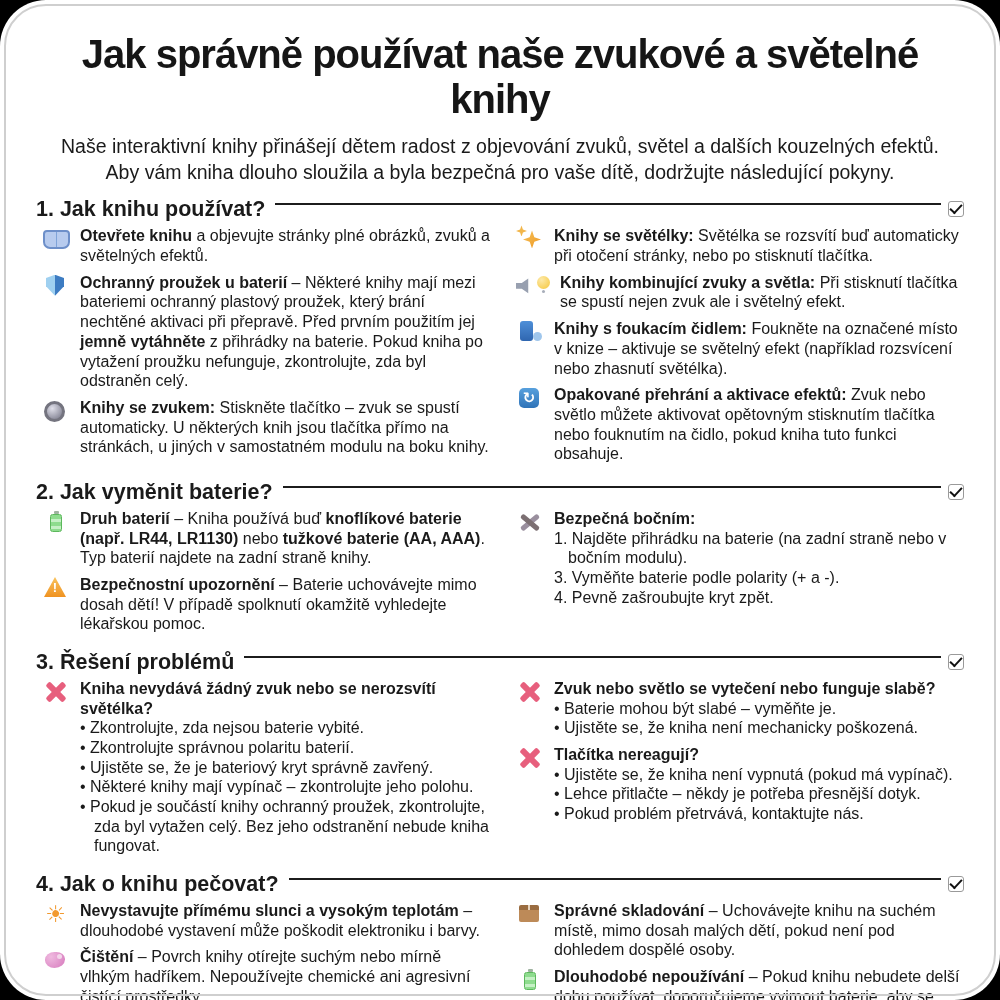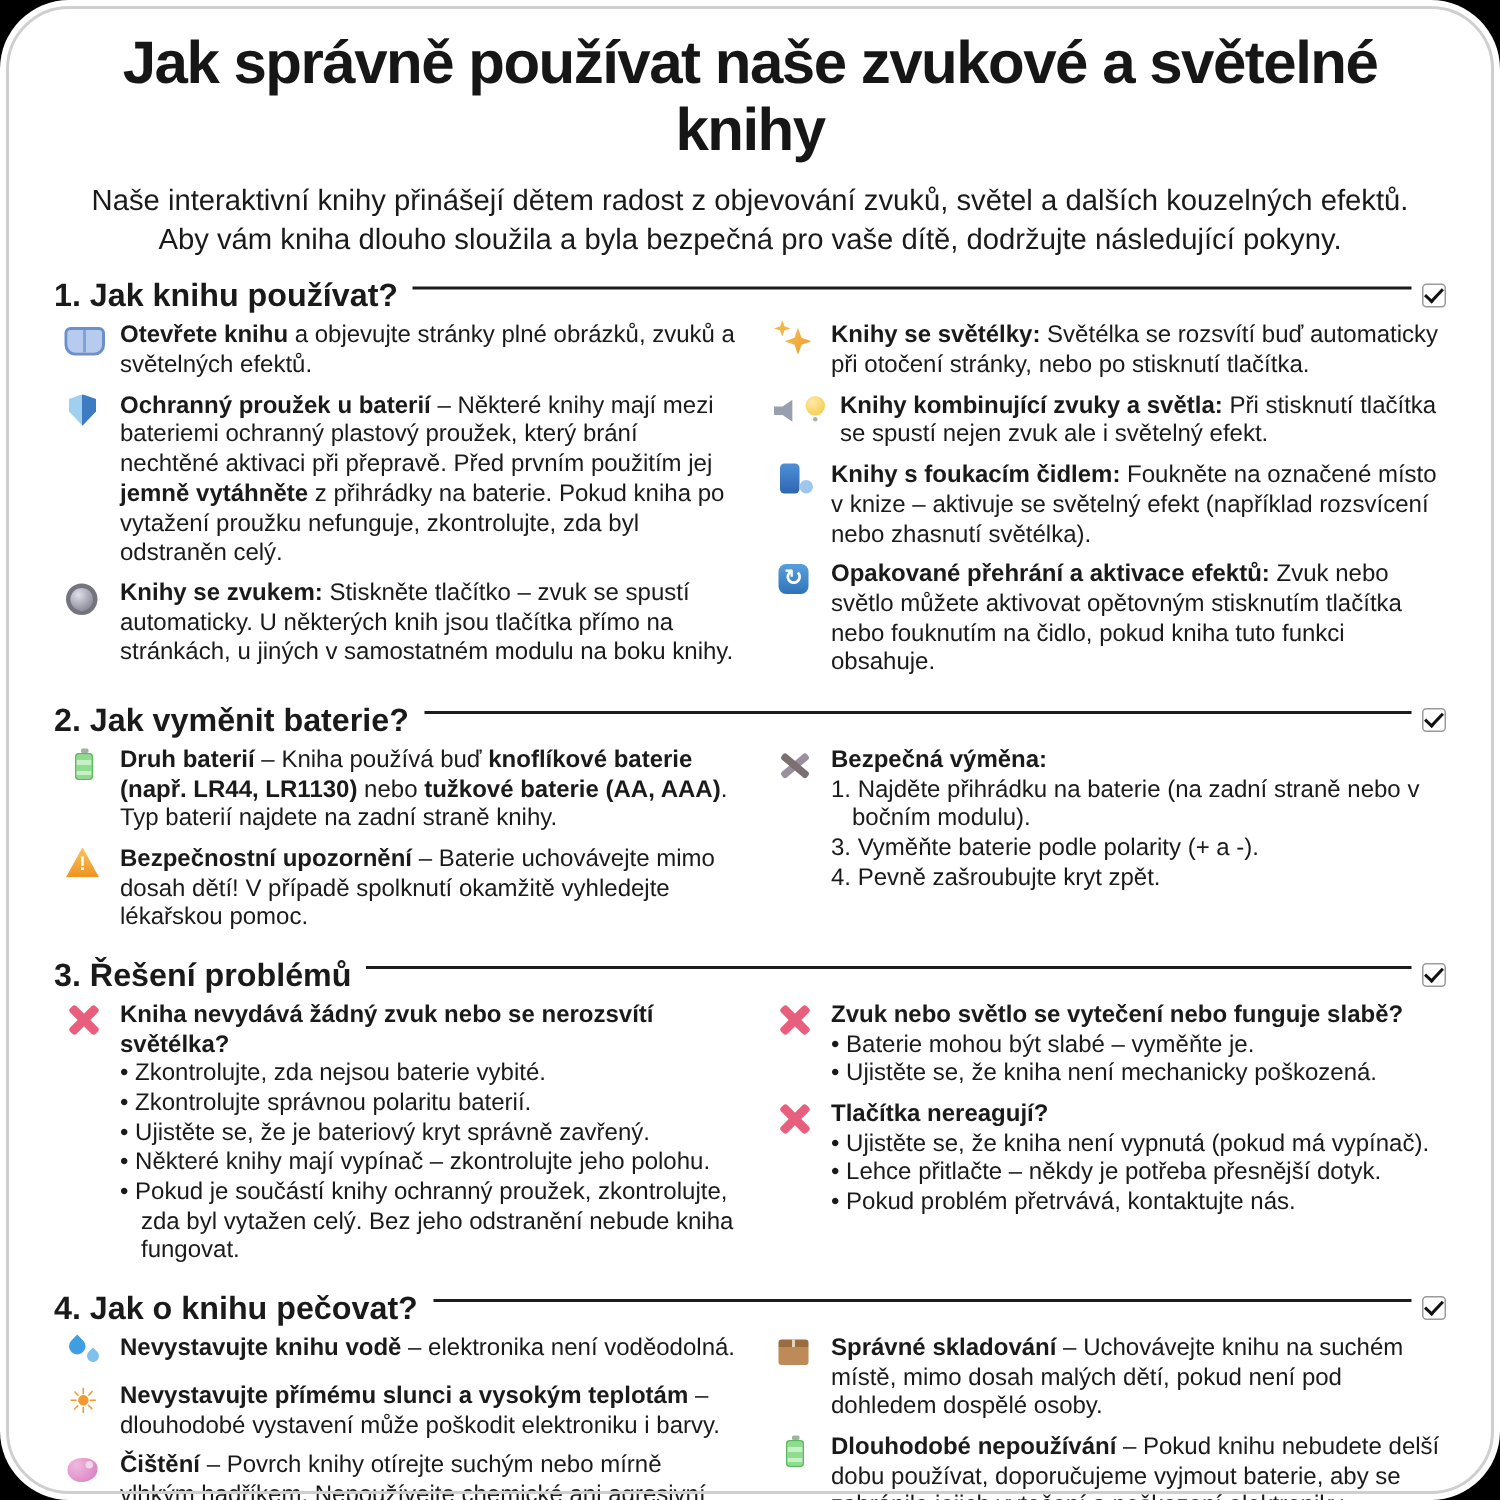--- a/index.html
+++ b/index.html
@@ -1,18 +1,18 @@
 <!DOCTYPE html>
 <html lang="cs"><head>
 <meta charset="utf-8">
 <style>
   html,body{margin:0;padding:0;height:100%;background:#000;}
   body{font-family:"Liberation Sans","DejaVu Sans",sans-serif;color:#1a1a1a;}
   .card{position:absolute;inset:0;background:#fff;border-radius:46px;overflow:hidden;
-        padding:10px 36px 8px 36px;box-sizing:border-box;}
+        padding:22px 36px 8px 36px;box-sizing:border-box;}
   .card::before{content:"";position:absolute;inset:4px;border-radius:42px;
         border:2px solid #cfcfcf;pointer-events:none;}
   h1{font-size:40px;font-weight:bold;text-align:center;margin:10px 0 8px 0;
      letter-spacing:-1px;color:#161616;}
   .intro{font-size:19.5px;text-align:center;line-height:1.32;margin:12px;}
   section{margin-top:9px;}
   .sec-head{display:flex;align-items:flex-start;}
   h2{font-size:21.5px;font-weight:bold;margin:0;white-space:nowrap;}
   .rule{flex:1;height:0;border-top:2px solid #1c1c1c;margin-left:10px;margin-top:6px;}
   .checkbox{width:14px;height:14px;border:1.5px solid #9a9a9a;border-radius:3px;
@@ -173,21 +173,21 @@
               <span class="ic" data-icon="warning-icon"></span>
               <div class="txt">
                 <p><strong>Bezpečnostní upozornění</strong><span> – Baterie uchovávejte mimo dosah dětí! V případě spolknutí okamžitě vyhledejte lékařskou pomoc.</span></p>
               </div>
             </div>
           </div>
           <div class="col">
             <div class="item">
               <span class="ic" data-icon="tools-icon"></span>
               <div class="txt">
-                <p><strong>Bezpečná výměna:</strong></p>
+                <p><strong>Bezpečná bočním:</strong></p>
                 <div class="sub-line">1. Najděte přihrádku na baterie (na zadní straně nebo v bočním modulu).</div>
                 <div class="sub-line">3. Vyměňte baterie podle polarity (+ a -).</div>
                 <div class="sub-line">4. Pevně zašroubujte kryt zpět.</div>
               </div>
             </div>
           </div>
         </div>
       </section>
       <section>
         <div class="sec-head">
@@ -232,26 +232,20 @@
       </section>
       <section>
         <div class="sec-head">
           <h2>4. Jak o knihu pečovat?</h2>
           <div class="rule"></div>
           <span class="checkbox"></span>
         </div>
         <div class="cols">
           <div class="col">
             <div class="item">
-              <span class="ic" data-icon="water-drops-icon"></span>
-              <div class="txt">
-                <p><strong>Nevystavujte knihu vodě</strong><span> – elektronika není voděodolná.</span></p>
-              </div>
-            </div>
-            <div class="item">
               <span class="ic" data-icon="sun-icon"></span>
               <div class="txt">
                 <p><strong>Nevystavujte přímému slunci a vysokým teplotám</strong><span> – dlouhodobé vystavení může poškodit elektroniku i barvy.</span></p>
               </div>
             </div>
             <div class="item">
               <span class="ic" data-icon="sponge-icon"></span>
               <div class="txt">
                 <p><strong>Čištění</strong><span> – Povrch knihy otírejte suchým nebo mírně vlhkým hadříkem. Nepoužívejte chemické ani agresivní čistící prostředky.</span></p>
               </div>

